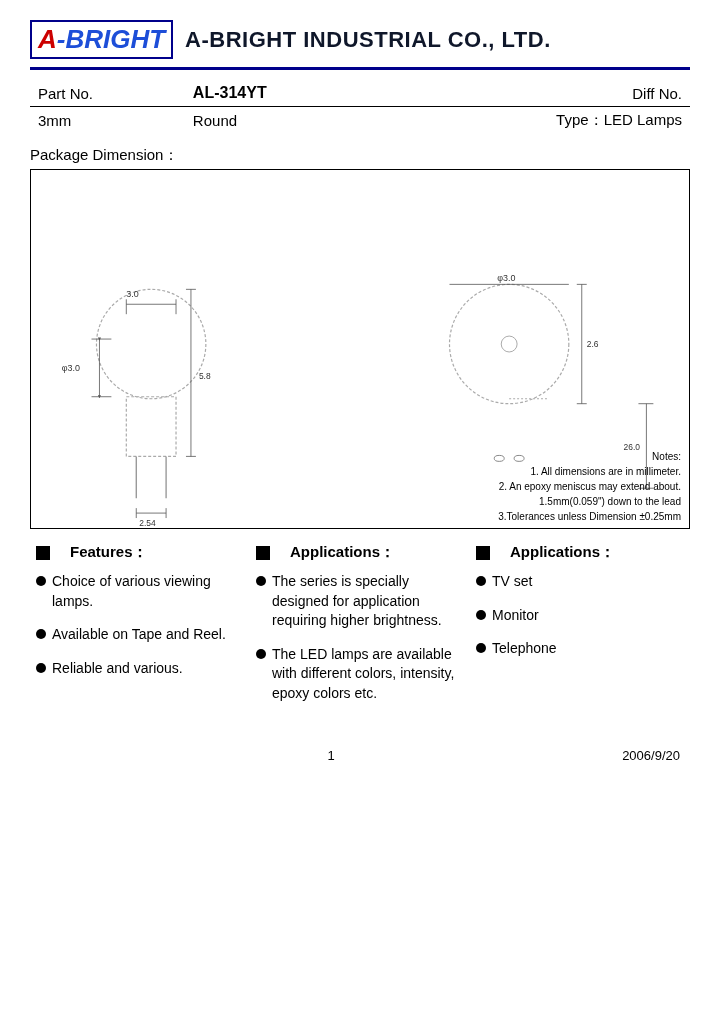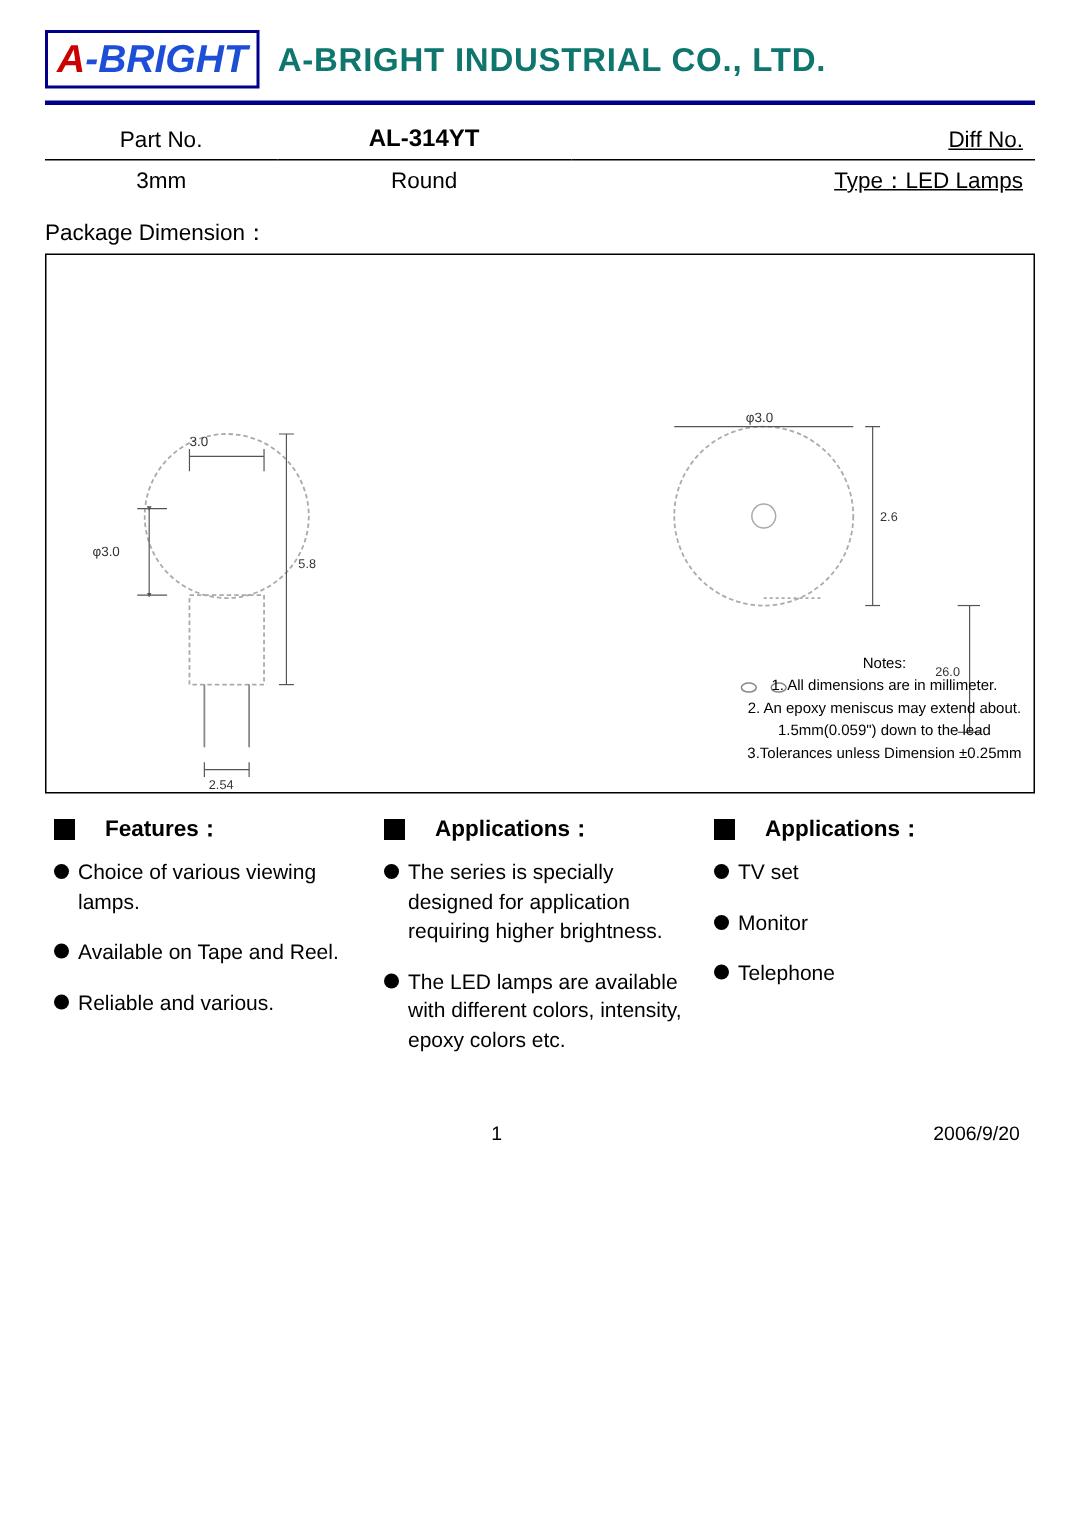--- a/index.html
+++ b/index.html
@@ -37,50 +37,49 @@
     .logo-bright {
       font-size: 26px;
       font-weight: 900;
       font-style: italic;
       color: #1d4ed8;
       font-family: Arial Black, sans-serif;
     }
     .logo-text {
       font-size: 22px;
       font-weight: bold;
-      color: #0f766e;
+      color: #0f172a;
       letter-spacing: 0.5px;
     }
 
     
     .part-table {
       width: 100%;
       border-collapse: collapse;
       margin-top: 10px;
     }
     .part-table td {
       padding: 4px 8px;
-      text-align: center;
+      text-align: left;
       font-size: 15px;
     }
     .part-table .row1 td {
       border-bottom: 1px solid #000;
       font-size: 15px;
     }
     .part-table .row2 td {
       font-size: 15px;
       font-weight: normal;
     }
     .part-table td.bold-center {
       font-weight: bold;
       font-size: 16px;
     }
     .part-table td.right-align {
       text-align: right;
-      text-decoration: underline;
     }
 
     
     .section-title {
       font-size: 15px;
       margin-top: 12px;
       margin-bottom: 4px;
     }
 
     
@@ -89,25 +88,25 @@
       width: 100%;
       height: 360px;
       position: relative;
       margin-top: 4px;
       overflow: hidden;
     }
 
     
     .notes-box {
       position: absolute;
-      bottom: 18px;
+      bottom: 4px;
       right: 8px;
       font-size: 10px;
       line-height: 1.5;
-      text-align: center;
+      text-align: right;
     }
 
     
     .fda-section {
       margin-top: 14px;
       display: grid;
       grid-template-columns: 1fr 1fr 1fr;
       gap: 0;
     }
 

